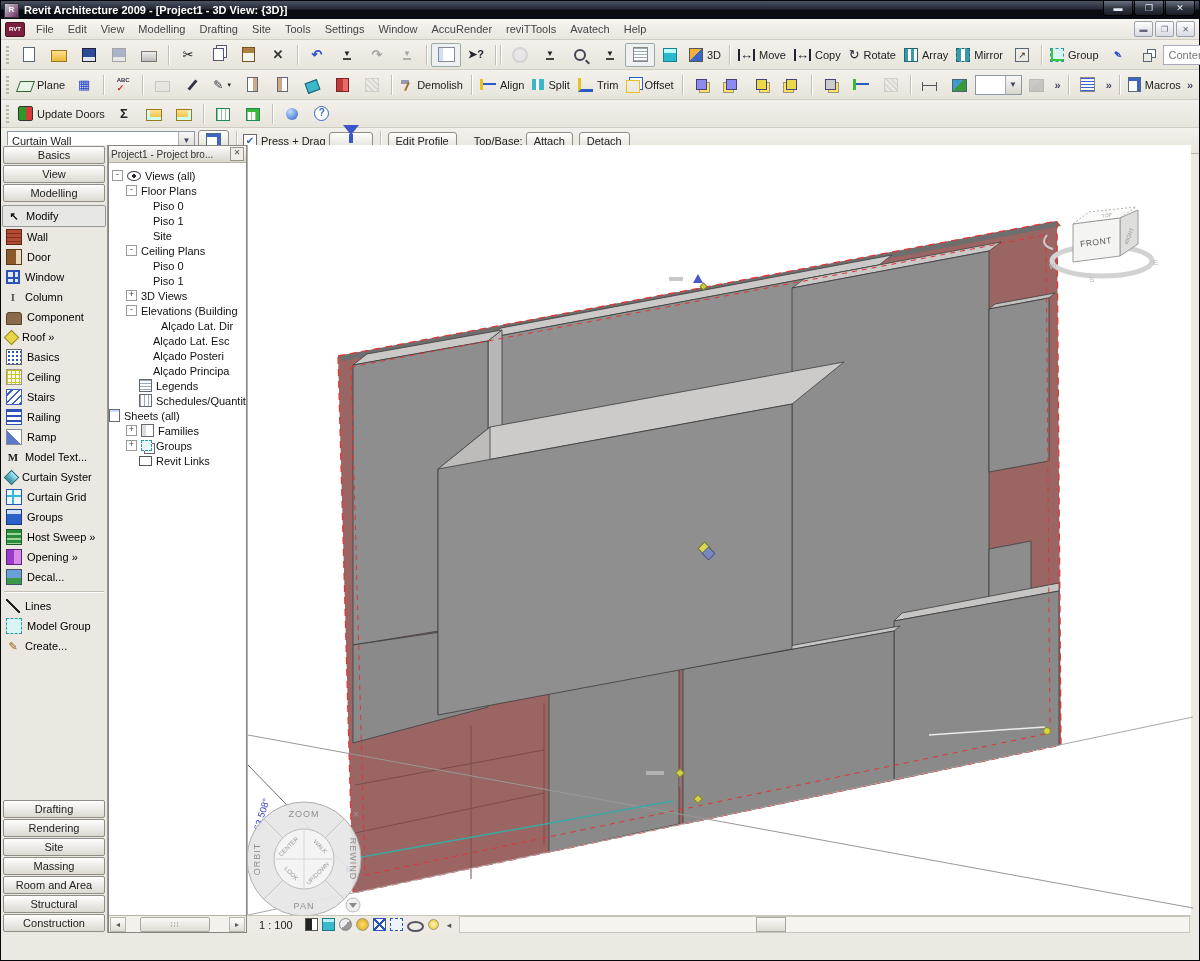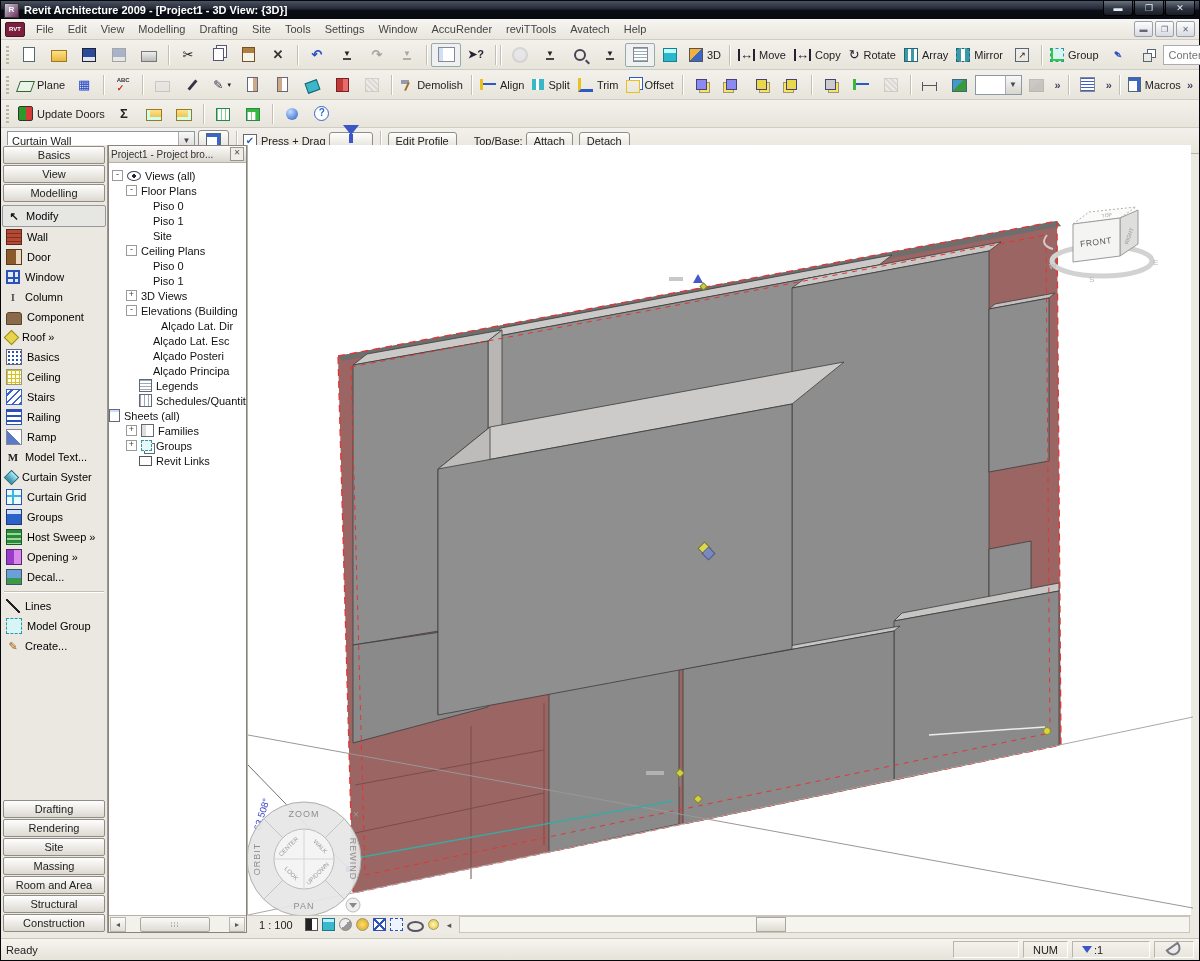--- a/index.html
+++ b/index.html
@@ -824,30 +824,14 @@
         <span class="vi vi-hide"></span>
         <span class="vi vi-bulb"></span>
         <span style="color:#555;font-size:9px;margin-left:6px">◂</span>
         <span class="vscroll">
             <span class="vthumb"></span>
           </span>
       </div>
     </div>
   </div>
 
-  <div class="statusbar">
-    <span>Ready</span>
-    <span style="margin-left:auto;display:flex;align-items:center">
-      <span class="sb-cell" style="width:46px"></span>
-      <span class="sb-cell">
-          <span>NUM</span>
-        </span>
-      <span class="sb-cell" style="width:58px">
-          <span class="sb-funnel"></span>
-          <span>:1</span>
-        </span>
-      <span class="sb-cell" style="width:20px;justify-content:center">
-          <span class="sb-dish"></span>
-        </span>
-    </span>
-  </div>
 
 </div>
 
 </body></html>

